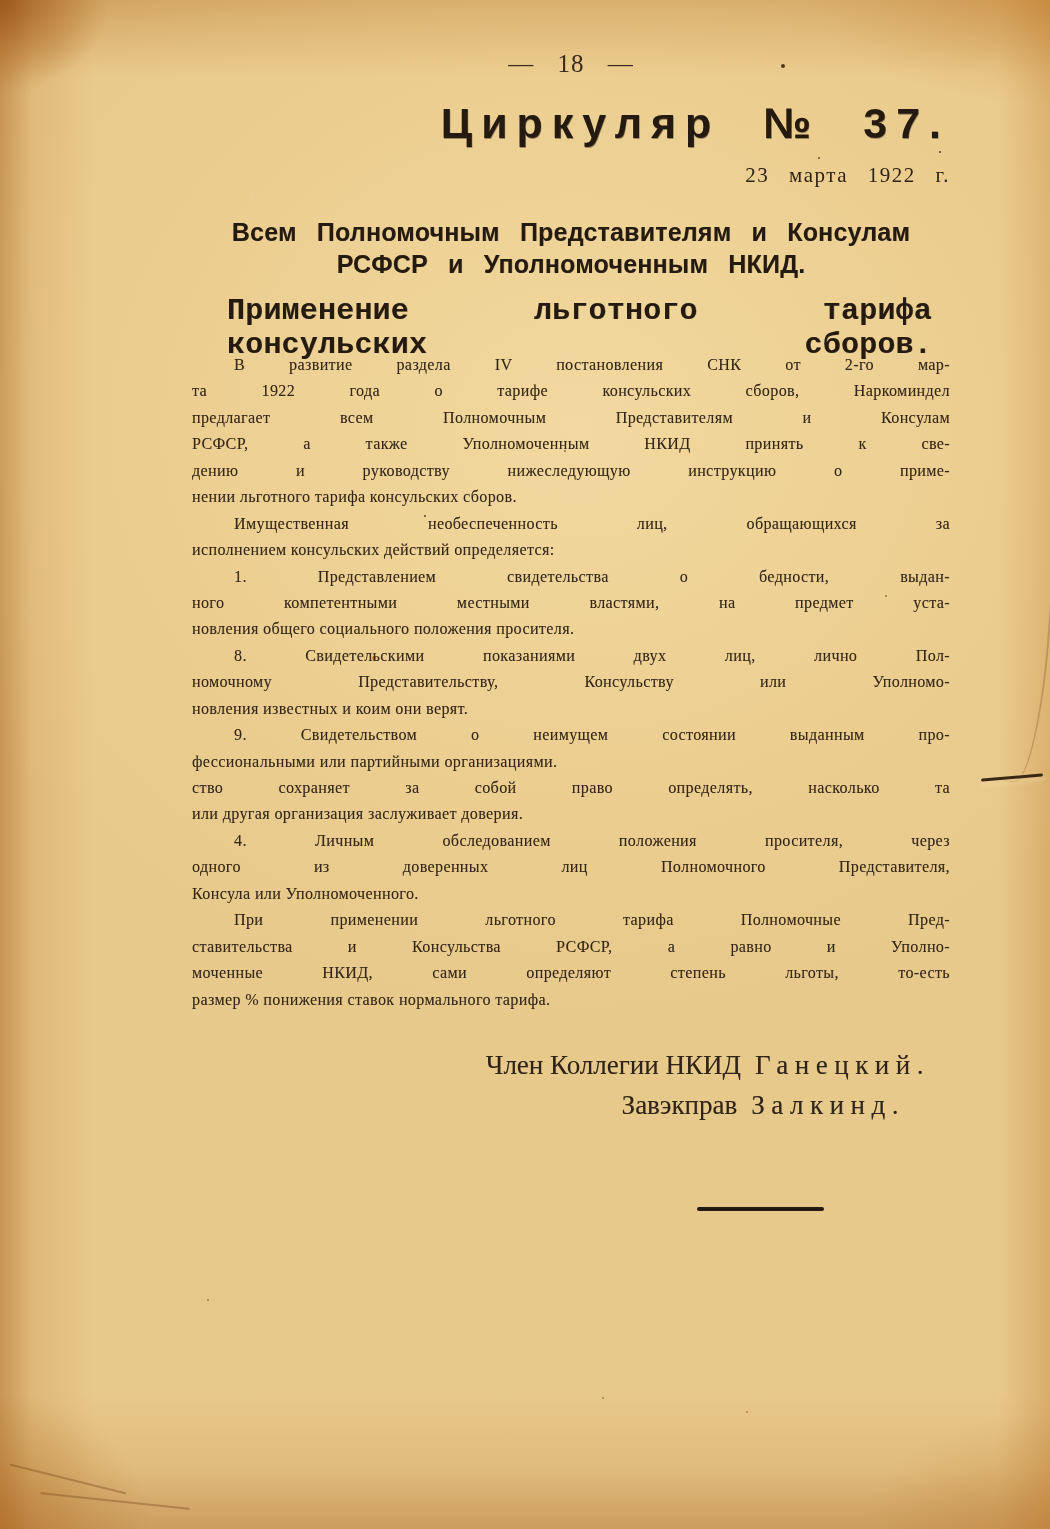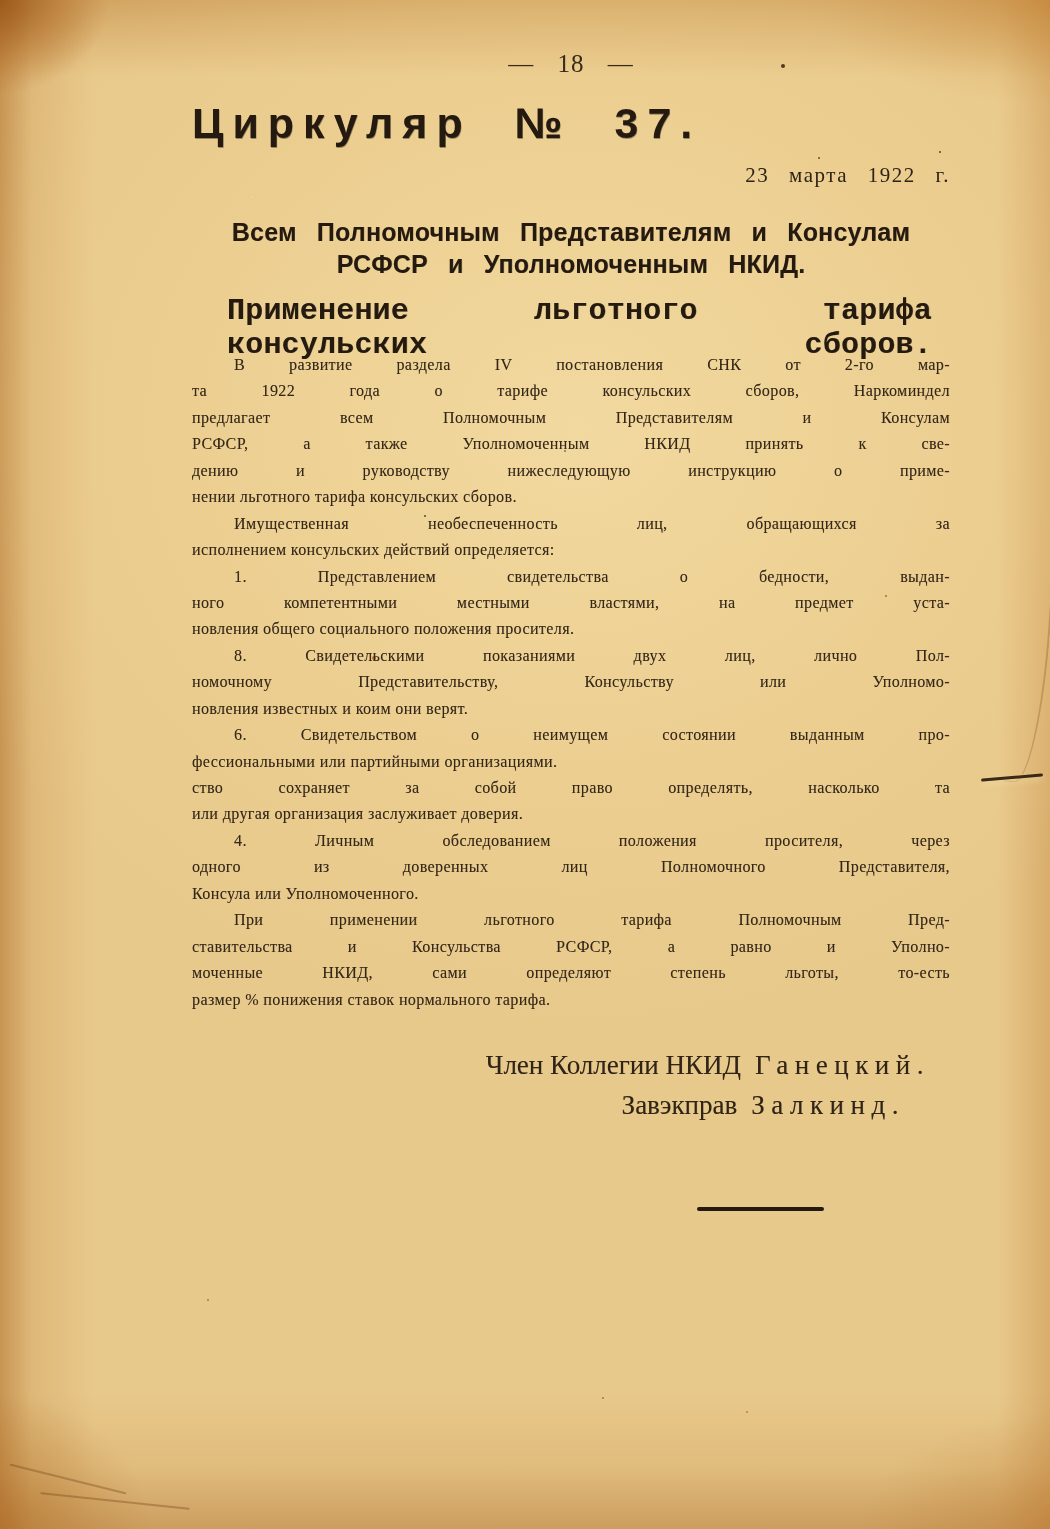--- a/index.html
+++ b/index.html
@@ -67,21 +67,21 @@
   .content { position: absolute; left: 192px; top: 0; width: 758px; }
 
   .page-number {
     position: absolute; top: 50px; left: 0; width: 100%;
     text-align: center; font-size: 25px; color: #3a2b1a;
     word-spacing: 16px; letter-spacing: 1px;
   }
 
   .circular-title {
     position: absolute; top: 99px; left: 0; width: 100%;
-    text-align: left;
+    text-align: right;
     font-family: "Liberation Sans", sans-serif;
     font-weight: bold; font-size: 43px; color: #241a10;
     letter-spacing: 9px; word-spacing: 22px;
     text-shadow: 0.5px 0.5px 0 rgba(36,26,16,0.4);
   }
 
   .circular-date {
     position: absolute; top: 163px; left: 0; width: 100%;
     text-align: right; font-size: 21px; color: #2e2215;
     word-spacing: 13px; letter-spacing: 1.5px;
@@ -176,34 +176,34 @@
           <div class="line first">1. Представлением свидетельства о бедности, выдан-</div>
           <div class="line">ного компетентными местными властями, на предмет уста-</div>
           <div class="line last">новления общего социального положения просителя.</div>
         </div>
         <div class="paragraph">
           <div class="line first">8. Свидетельскими показаниями двух лиц, лично Пол-</div>
           <div class="line">номочному Представительству, Консульству или Уполномо-</div>
           <div class="line last">новления известных и коим они верят.</div>
         </div>
         <div class="paragraph">
-          <div class="line first">6. Свидетельством о неимущем состоянии выданным про-</div>
+          <div class="line first">9. Свидетельством о неимущем состоянии выданным про-</div>
           <div class="line last">фессиональными или партийными организациями.</div>
         </div>
         <div class="paragraph">
           <div class="line">ство сохраняет за собой право определять, насколько та</div>
           <div class="line last">или другая организация заслуживает доверия.</div>
         </div>
         <div class="paragraph">
           <div class="line first">4. Личным обследованием положения просителя, через</div>
           <div class="line">одного из доверенных лиц Полномочного Представителя,</div>
           <div class="line last">Консула или Уполномоченного.</div>
         </div>
         <div class="paragraph">
-          <div class="line first">При применении льготного тарифа Полномочным Пред-</div>
+          <div class="line first">При применении льготного тарифа Полномочные Пред-</div>
           <div class="line">ставительства и Консульства РСФСР, а равно и Уполно-</div>
           <div class="line">моченные НКИД, сами определяют степень льготы, то-есть</div>
           <div class="line last">размер % понижения ставок нормального тарифа.</div>
         </div>
       </div>
 
     <div class="signature-row sig-0">
       <span>Член Коллегии НКИД</span><span class="signature-name">Ганецкий.</span>
     </div>
     <div class="signature-row sig-1">

